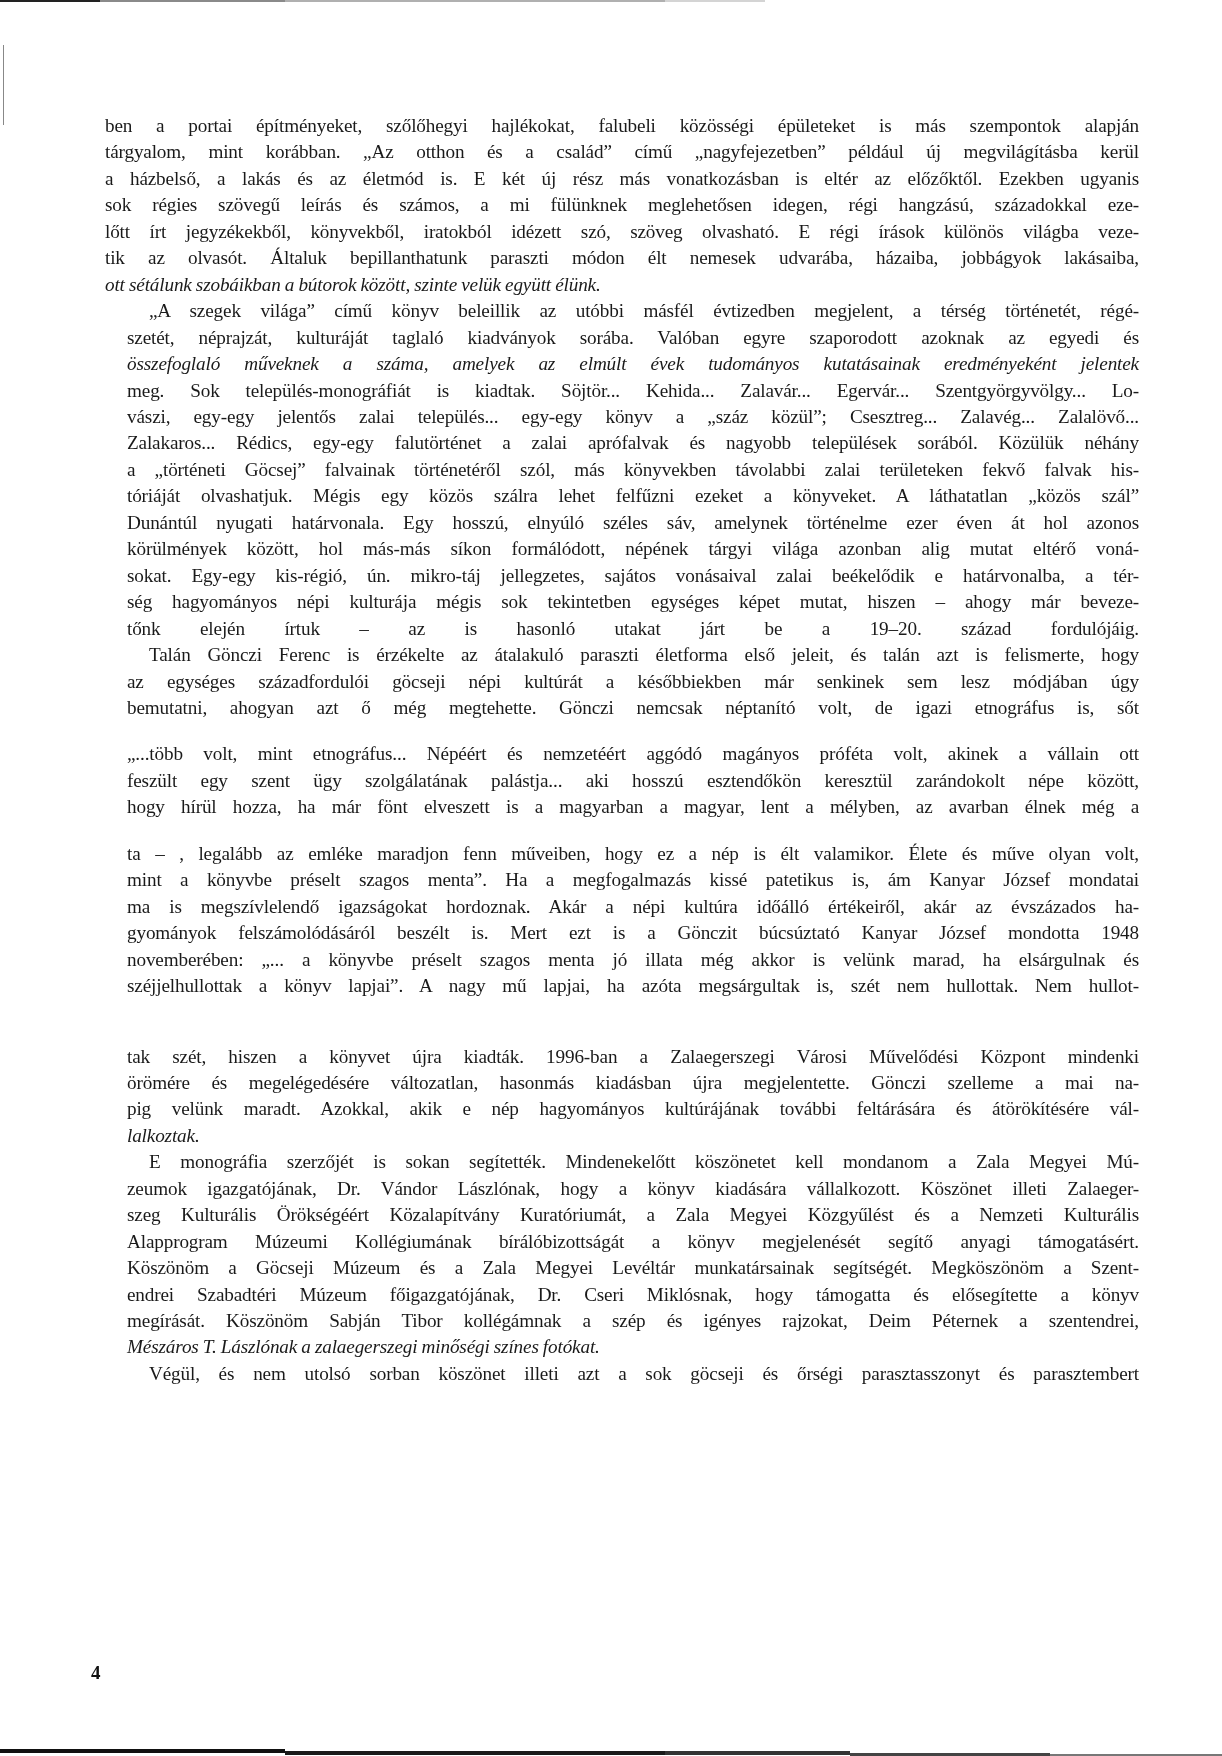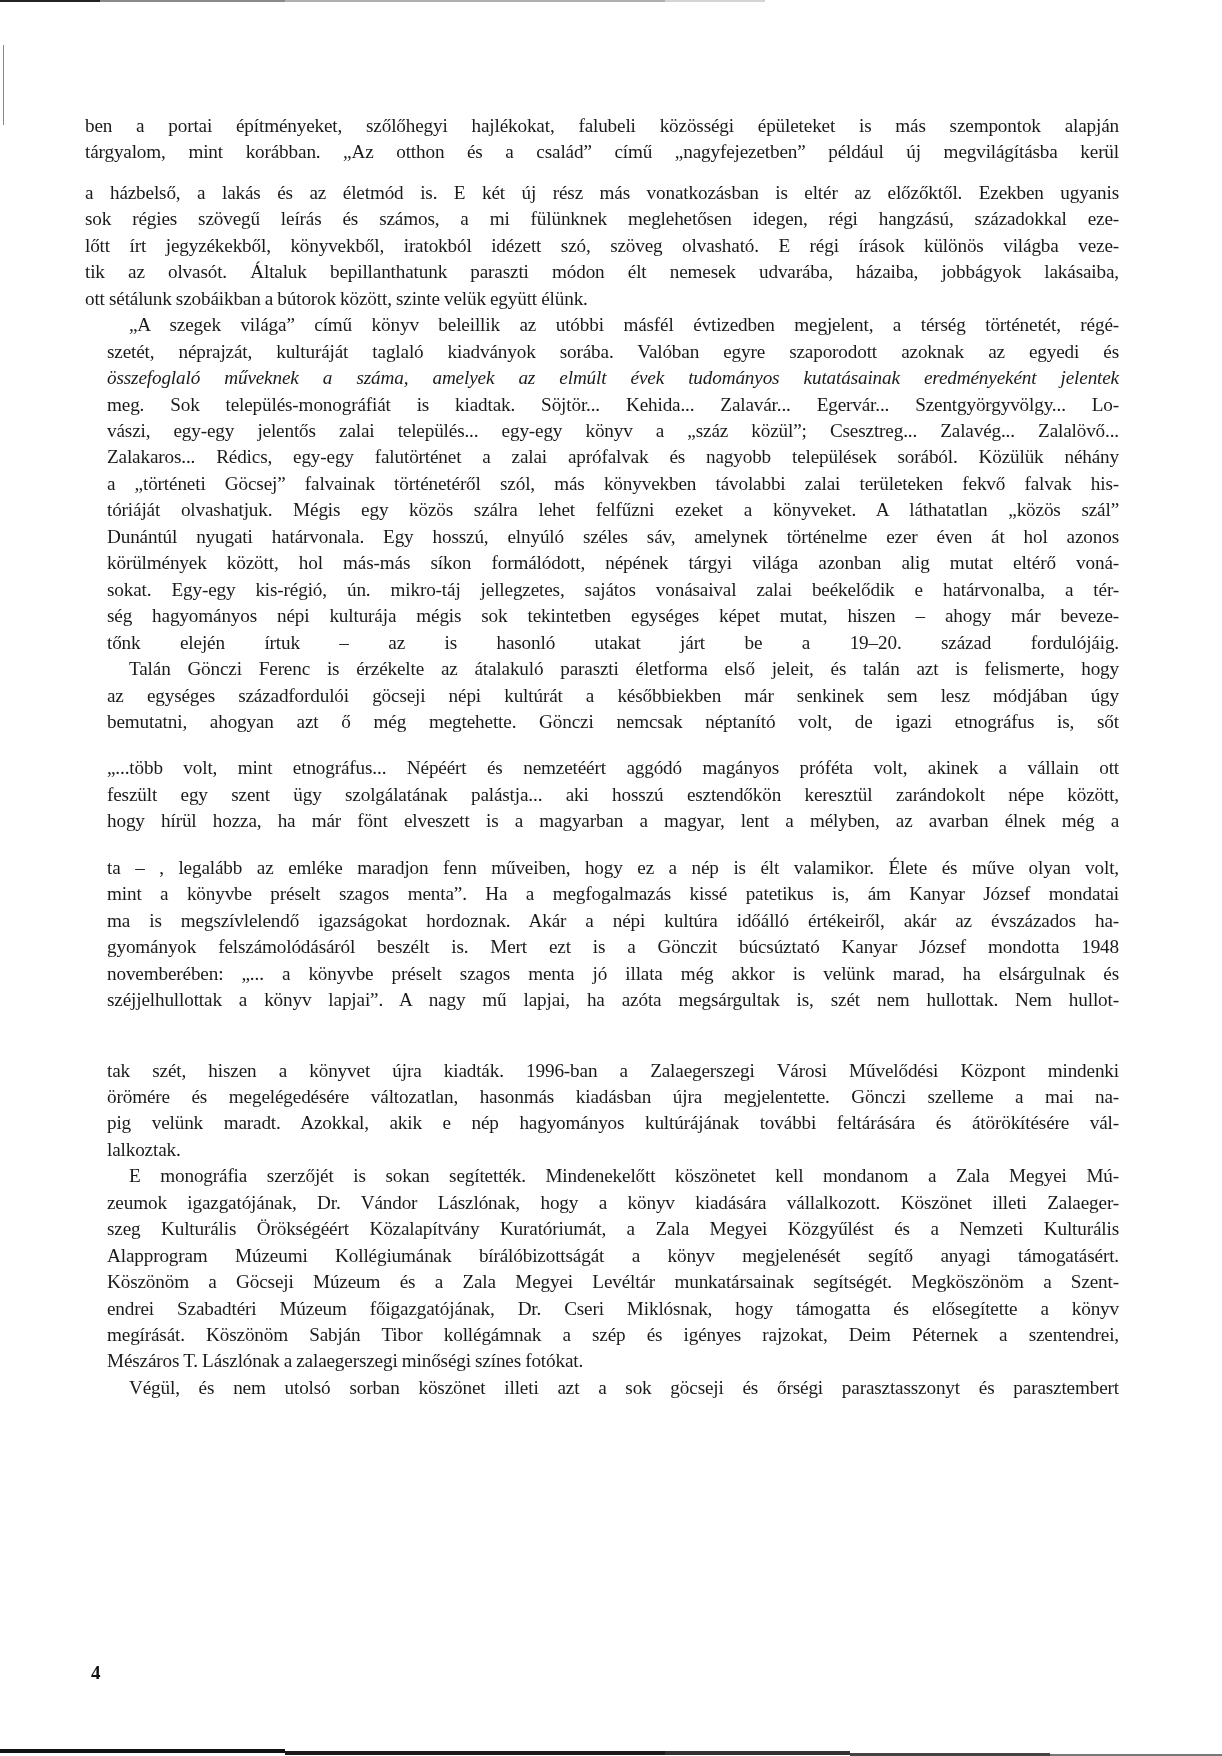--- a/index.html
+++ b/index.html
@@ -11,51 +11,51 @@
   .scan-top.c { left: 285px; width: 380px; background: #b0b0b0; }
   .scan-top.d { left: 665px; width: 100px; background: #d4d4d4; }
   .scan-left { position: absolute; left: 3px; top: 45px; width: 1px; height: 80px; background: #888; }
   .scan-bottom { position: absolute; top: 1751px; height: 4px; }
   .scan-bottom.a { left: 0; width: 285px; top: 1749px; background: #111; }
   .scan-bottom.b { left: 285px; width: 380px; background: #1a1a1a; }
   .scan-bottom.c { left: 665px; width: 185px; background: #333; }
   .scan-bottom.d { left: 850px; width: 200px; background: #444; top: 1753px; height: 3px; }
   .scan-bottom.e { left: 1050px; width: 172px; background: #777; top: 1754px; height: 2px; }
   .text-block {
-    position: absolute; left: 85px; top: 113px; width: 1034px;
+    position: absolute; left: 105px; top: 113px; width: 1034px;
     font-family: "Liberation Serif", "DejaVu Serif", serif;
     font-size: 19.2px; line-height: 26.45px; color: #1a1a1a;
     text-align: justify; letter-spacing: -0.15px;
     word-spacing: -0.5px;
   }
   .text-block p { margin: 0; text-indent: 0; hyphens: manual; }
   .text-block p.indent { text-indent: 22px; }
   .text-block .line { display: block; text-align: justify; text-align-last: justify; white-space: nowrap; overflow: visible; }
-  .text-block .line.last { text-align-last: left; }
+  .text-block .line.last { text-align-last: left; font-style: italic; }
   .page-number {
     position: absolute; left: 91px; top: 1662px;
     font-family: "Liberation Serif", "DejaVu Serif", serif;
     font-size: 19px; font-weight: bold; color: #111;
   }
 </style>
 </head>
 <body>
 
 <div class="page">
   <div class="scan-top a"></div>
   <div class="scan-top b"></div>
   <div class="scan-top c"></div>
   <div class="scan-top d"></div>
   <div class="scan-left"></div>
 
   <div class="text-block">
     <p>
       <span class="line" style="display: block;">ben a portai építményeket, szőlőhegyi hajlékokat, falubeli közösségi épületeket is más szempontok alapján</span>
       <span class="line" style="display: block;">tárgyalom, mint korábban. „Az otthon és a család” című „nagyfejezetben” például új megvilágításba kerül</span>
-      <span class="line" style="display: block; margin-top: 14px;">a házbelső, a lakás és az életmód is. E két új rész más vonatkozásban is eltér az előzőktől. Ezekben ugyanis</span>
+      <span class="line" style="display: block;">a házbelső, a lakás és az életmód is. E két új rész más vonatkozásban is eltér az előzőktől. Ezekben ugyanis</span>
       <span class="line" style="display: block;">sok régies szövegű leírás és számos, a mi fülünknek meglehetősen idegen, régi hangzású, századokkal eze-</span>
       <span class="line" style="display: block;">lőtt írt jegyzékekből, könyvekből, iratokból idézett szó, szöveg olvasható. E régi írások különös világba veze-</span>
       <span class="line" style="display: block;">tik az olvasót. Általuk bepillanthatunk paraszti módon élt nemesek udvarába, házaiba, jobbágyok lakásaiba,</span>
       <span class="line last" style="display: block;">ott sétálunk szobáikban a bútorok között, szinte velük együtt élünk.</span>
     </p>
     <p class="indent">
       <span class="line" style="padding-left: 22px; display: block;">„A szegek világa” című könyv beleillik az utóbbi másfél évtizedben megjelent, a térség történetét, régé-</span>
       <span class="line" style="display: block;">szetét, néprajzát, kulturáját taglaló kiadványok sorába. Valóban egyre szaporodott azoknak az egyedi és</span>
       <span class="line" style="display: block; font-style: italic;">összefoglaló műveknek a száma, amelyek az elmúlt évek tudományos kutatásainak eredményeként jelentek</span>
       <span class="line" style="display: block;">meg. Sok település-monográfiát is kiadtak. Söjtör... Kehida... Zalavár... Egervár... Szentgyörgyvölgy... Lo-</span>

